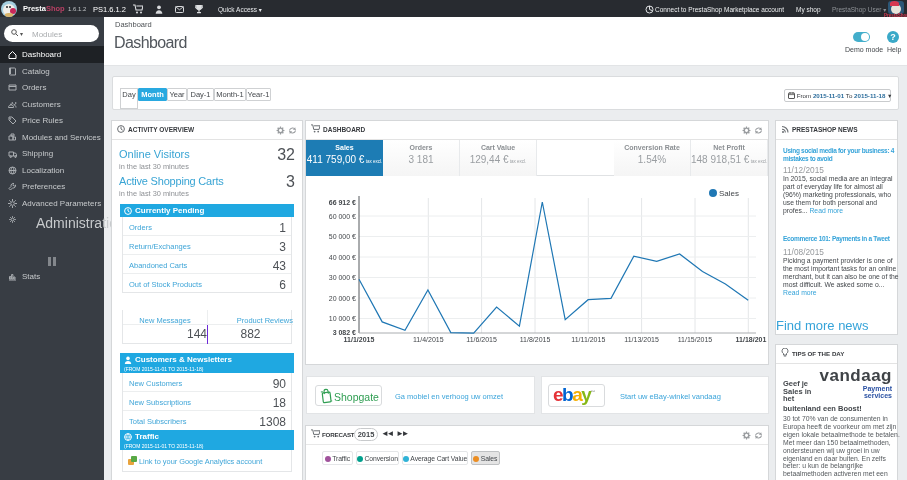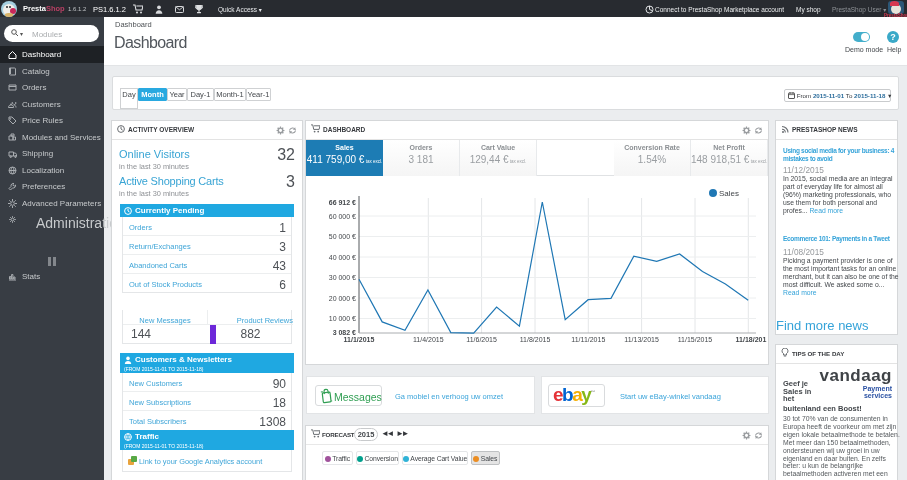--- a/index.html
+++ b/index.html
@@ -210,21 +210,21 @@
       </div>
     <div style="height:19px;position:relative">
         <span class="rowlbl abs" style="left:6px;top:6px">Out of Stock Products</span>
         <span class="rowval abs" style="right:5px;top:4px">6</span>
       </div>
   </div>
 
   <div class="abs" style="left:10px;top:189px;width:170px;height:34px;border:1px solid #e4e6e8;border-top:0">
     <div class="abs" style="left:0;top:0;width:85px;height:15px;border-right:1px solid #eceeef;border-bottom:1px solid #eceeef;text-align:center;line-height:15px" class2="rowlbl"><span class="rowlbl">New Messages</span></div>
     <div class="abs" style="left:85px;top:0;width:85px;height:15px;border-bottom:1px solid #eceeef;text-align:right;line-height:15px"><span class="rowlbl">Product Reviews</span></div>
-    <div class="abs" style="left:8px;top:15px;width:85px;height:19px;border-right:6px solid #6d28d9;text-align:left;font-size:12px;color:#4d5156;line-height:19px">144</div>
+    <div class="abs" style="left:0;top:15px;width:85px;height:19px;border-right:1px solid #6d28d9;text-align:right;font-size:12px;color:#4d5156;line-height:19px">144</div>
     <div class="abs" style="left:85px;top:15px;width:85px;height:19px;text-align:center;font-size:12px;color:#4d5156;line-height:19px">882</div>
   </div>
 
   <div class="banner" style="left:8px;top:232px;width:174px;height:20px;font-size:8px;padding:2px 0 0 4px"><svg style="display:inline-block;vertical-align:-1.5px;margin-right:3px" width="8" height="8" viewBox="0 0 8 8">
         <circle cx="4" cy="2.4" r="1.8" fill="#fff"></circle>
         <path d="M0.8 8c0-2 1.4-3 3.2-3s3.2 1 3.2 3z" fill="#fff"></path>
       </svg>Customers &amp; Newsletters<br><span style="font-size:5px;font-weight:normal">(FROM 2015-11-01 TO 2015-11-18)</span></div>
   <div class="abs" style="left:10px;top:252px;width:170px;height:61px;border:1px solid #e4e6e8;border-top:0">
     <div style="height:19px;border-bottom:1px solid #eceeef;position:relative">
         <span class="rowlbl abs" style="left:6px;top:6px">New Customers</span>
@@ -328,21 +328,21 @@
 
 <div class="abs" style="left:306px;top:376px;width:229px;height:38px;background:#fff;border:1px solid #e2e4e6">
   <div class="abs" style="left:8px;top:8px;width:67px;height:21px;border:1px solid #d9dbdd;border-radius:3px;background:#fff">
     <svg class="abs" style="left:4px;top:2px" width="13" height="16" viewBox="0 0 13 16">
         <g transform="rotate(-7 6 8)">
           <rect x="2.6" y="4.6" width="7.8" height="9.8" rx="1" fill="none" stroke="#2f9e52" stroke-width="1.2"></rect>
           <path d="M4.6 6V3.4a2 2 0 014 0V6" fill="none" stroke="#2f9e52" stroke-width="1.1"></path>
           <path d="M1.4 3.4h2M10.6 13.6h1" stroke="#2f9e52" stroke-width="1"></path>
         </g>
       </svg>
-    <div class="abs" style="left:18px;top:4.5px;font-size:10.5px;color:#2f9e52">Messages</div>
+    <div class="abs" style="left:18px;top:4.5px;font-size:10.5px;color:#2f9e52">Shopgate</div>
   </div>
   <div class="abs" style="left:88px;top:15px;font-size:7.5px;color:#3ba4da">Ga mobiel en verhoog uw omzet</div>
 </div>
 <div class="abs" style="left:541px;top:376px;width:228px;height:38px;background:#fff;border:1px solid #e2e4e6">
   <div class="abs" style="left:6px;top:7px;width:57px;height:23px;border:1px solid #d9dbdd;border-radius:3px;background:#fff">
     <div class="abs" style="left:4px;top:-1px;font-size:19px;font-weight:bold;letter-spacing:-1.5px"><span style="color:#e53238">e</span><span style="color:#0064d2">b</span><span style="color:#f5af02">a</span><span style="color:#86b817">y</span><span style="font-size:5px;color:#999;vertical-align:7px">™</span></div>
   </div>
   <div class="abs" style="left:78px;top:15px;font-size:7.5px;color:#3ba4da">Start uw eBay-winkel vandaag</div>
 </div>
 

